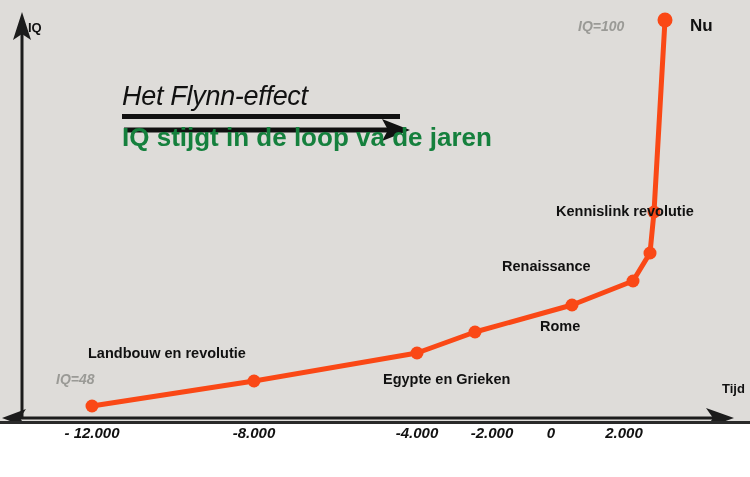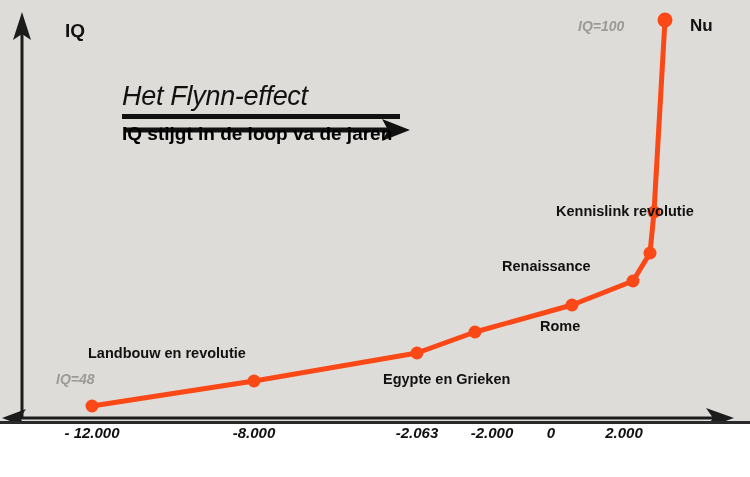--- a/index.html
+++ b/index.html
@@ -26,28 +26,27 @@
   #chart-title{
     font-size:27px;font-weight:normal;font-style:italic;
     color:#111;letter-spacing:-0.3px;line-height:1.05;
     white-space:nowrap;
   }
   #title-rule{
     margin-top:4px;height:5px;background:#111;width:278px;
   }
   #chart-subtitle{
     margin-top:4px;
-    font-size:19px;font-weight:bold;color:#000000;
+    font-size:26px;font-weight:bold;color:#15803d;
     white-space:nowrap;line-height:1.15;
   }
   
   .axis-title{
-    position:absolute;font-size:19px;font-weight:bold;color:#111;
+    position:absolute;font-size:13px;font-weight:bold;color:#111;
     white-space:nowrap;
-    margin-left:37px;
   }
   #y-axis-title{left:28px;top:20px;}
   #x-axis-title{left:722px;top:381px;}
   
   .pt-label{
     position:absolute;font-size:14.5px;font-weight:bold;color:#111;
     white-space:nowrap;line-height:1.12;
   }
   .pt-label.two-line{text-align:center;}
   
@@ -133,20 +132,20 @@
 
     <div class="pt-label two-line" style="left:556px;top:203px;width:84px;">Kennislink revolutie</div>
 
     <div class="pt-label" style="left:690px;top:16px;font-size:17px;">Nu</div>
 
   </div>
 
   <div id="tick-row">
     <div class="tick-label" style="left:92px;">- 12.000</div>
     <div class="tick-label" style="left:254px;">-8.000</div>
-    <div class="tick-label" style="left:417px;">-2.063</div>
+    <div class="tick-label" style="left:417px;">-4.000</div>
     <div class="tick-label" style="left:492px;">-2.000</div>
     <div class="tick-label" style="left:551px;">0</div>
     <div class="tick-label" style="left:624px;">2.000</div>
   </div>
 
 
 </div>
 
 </body></html>

